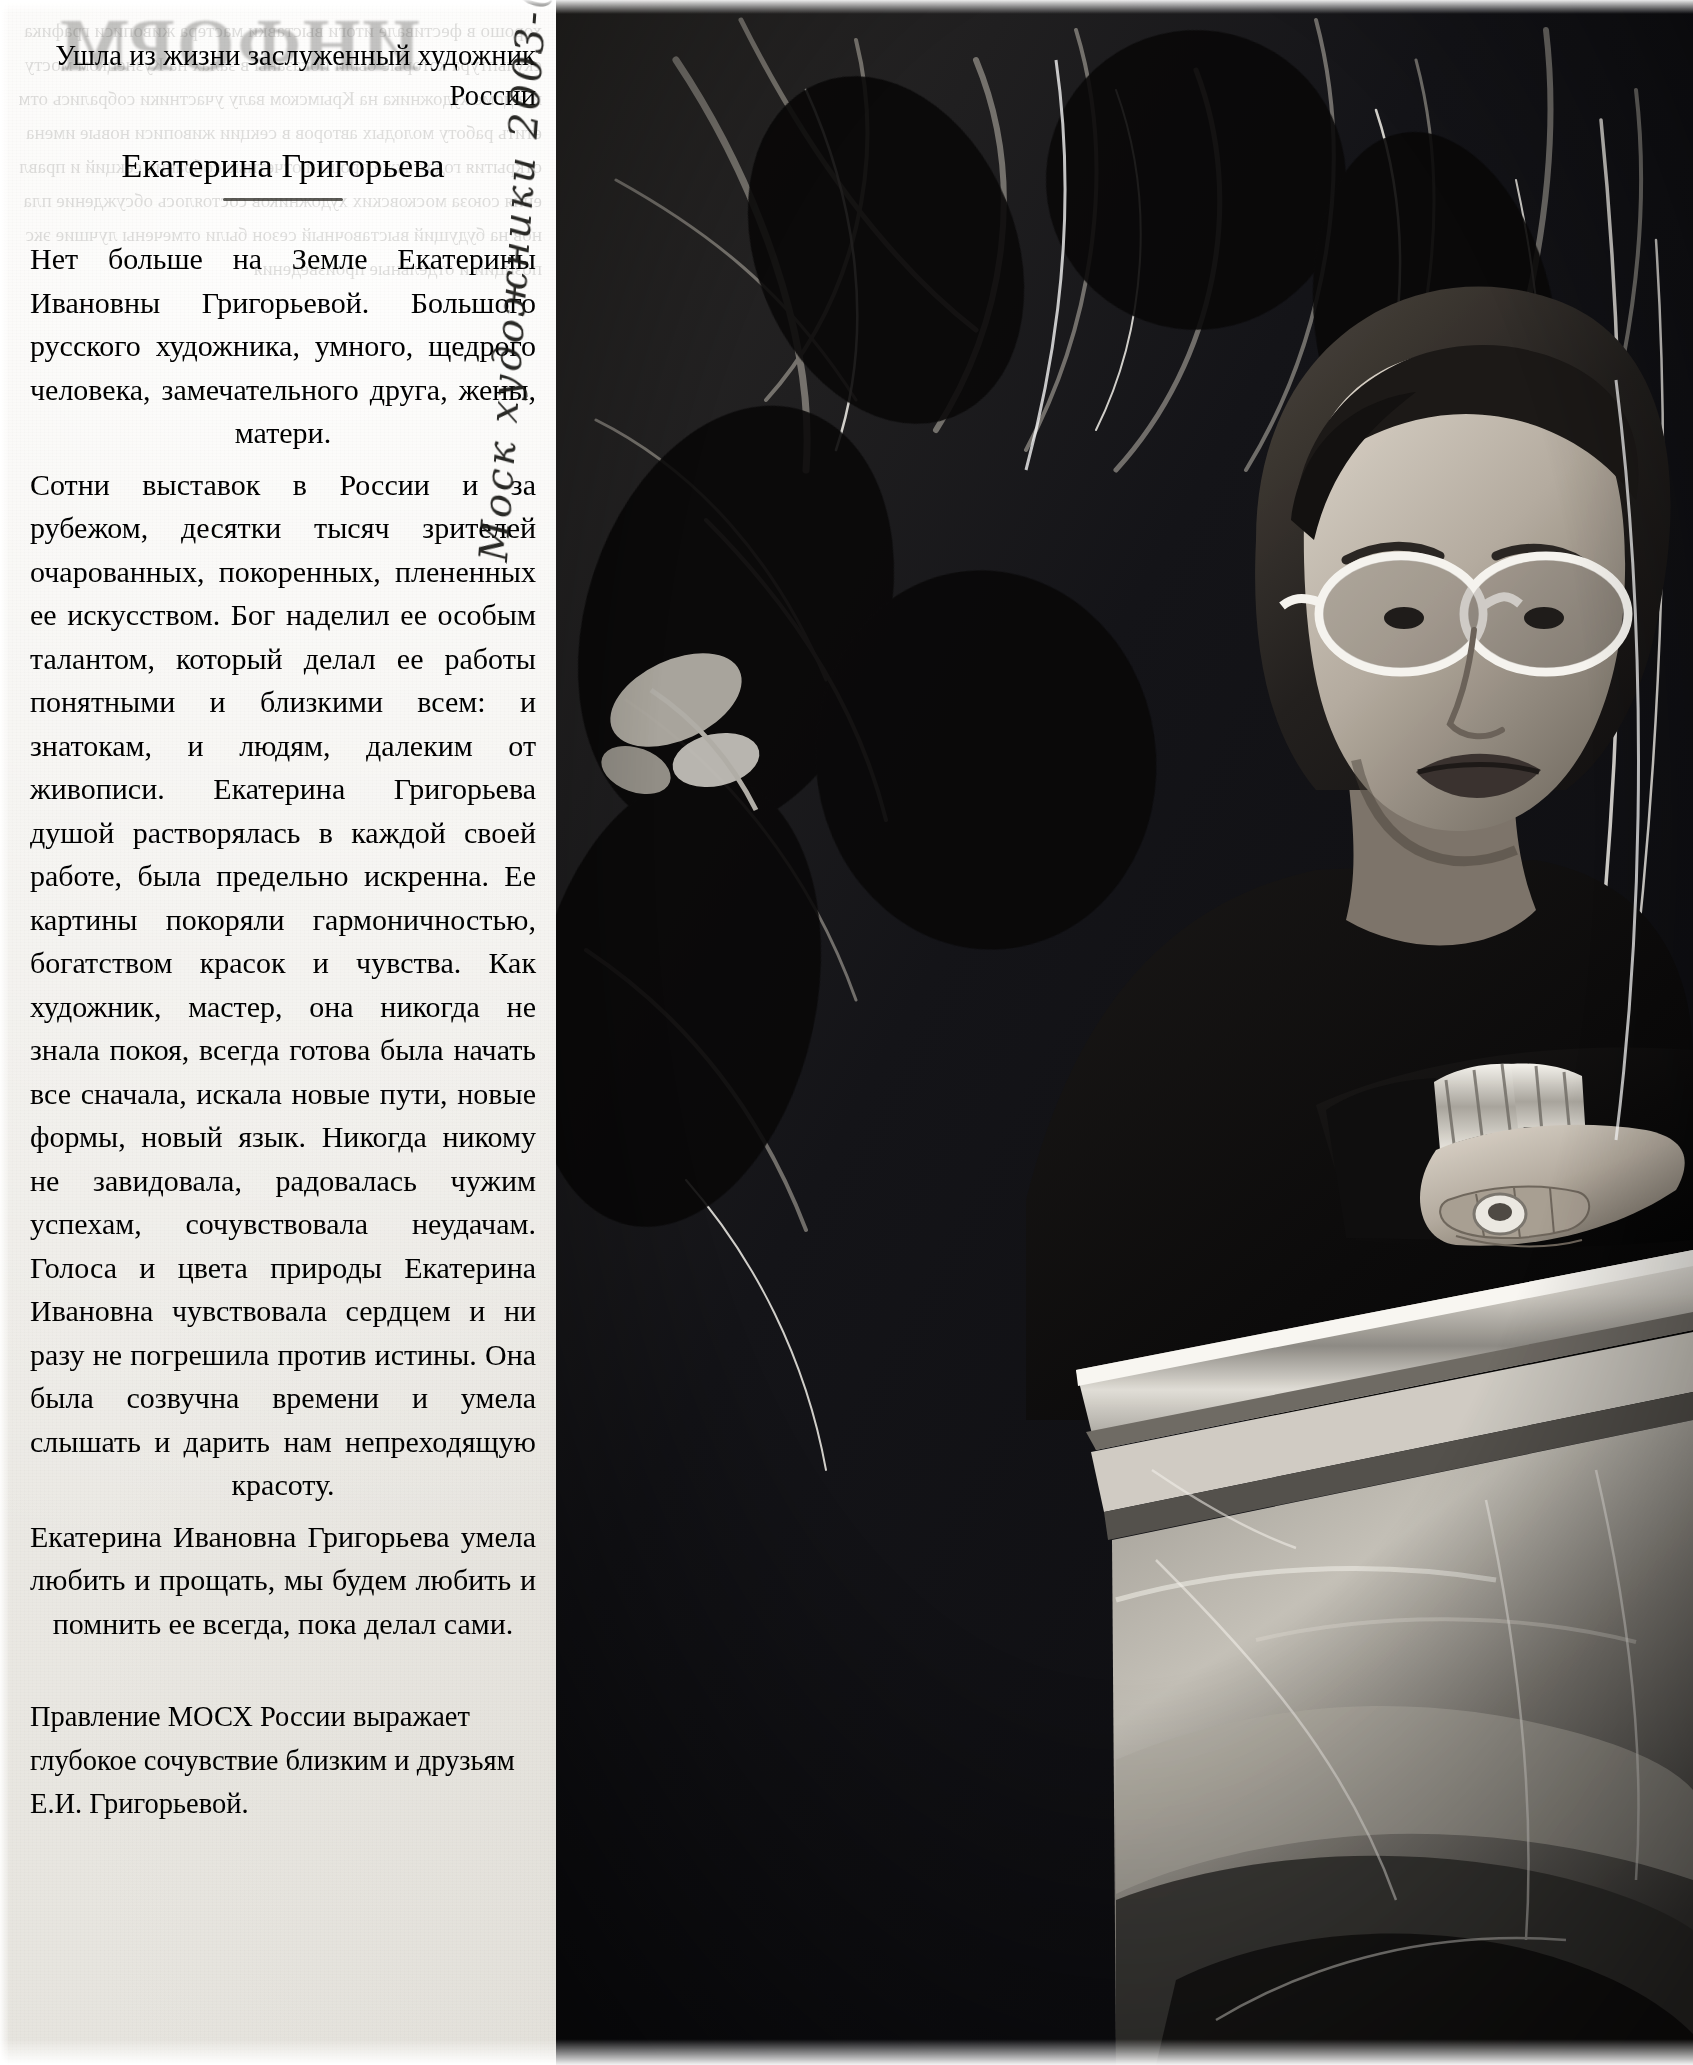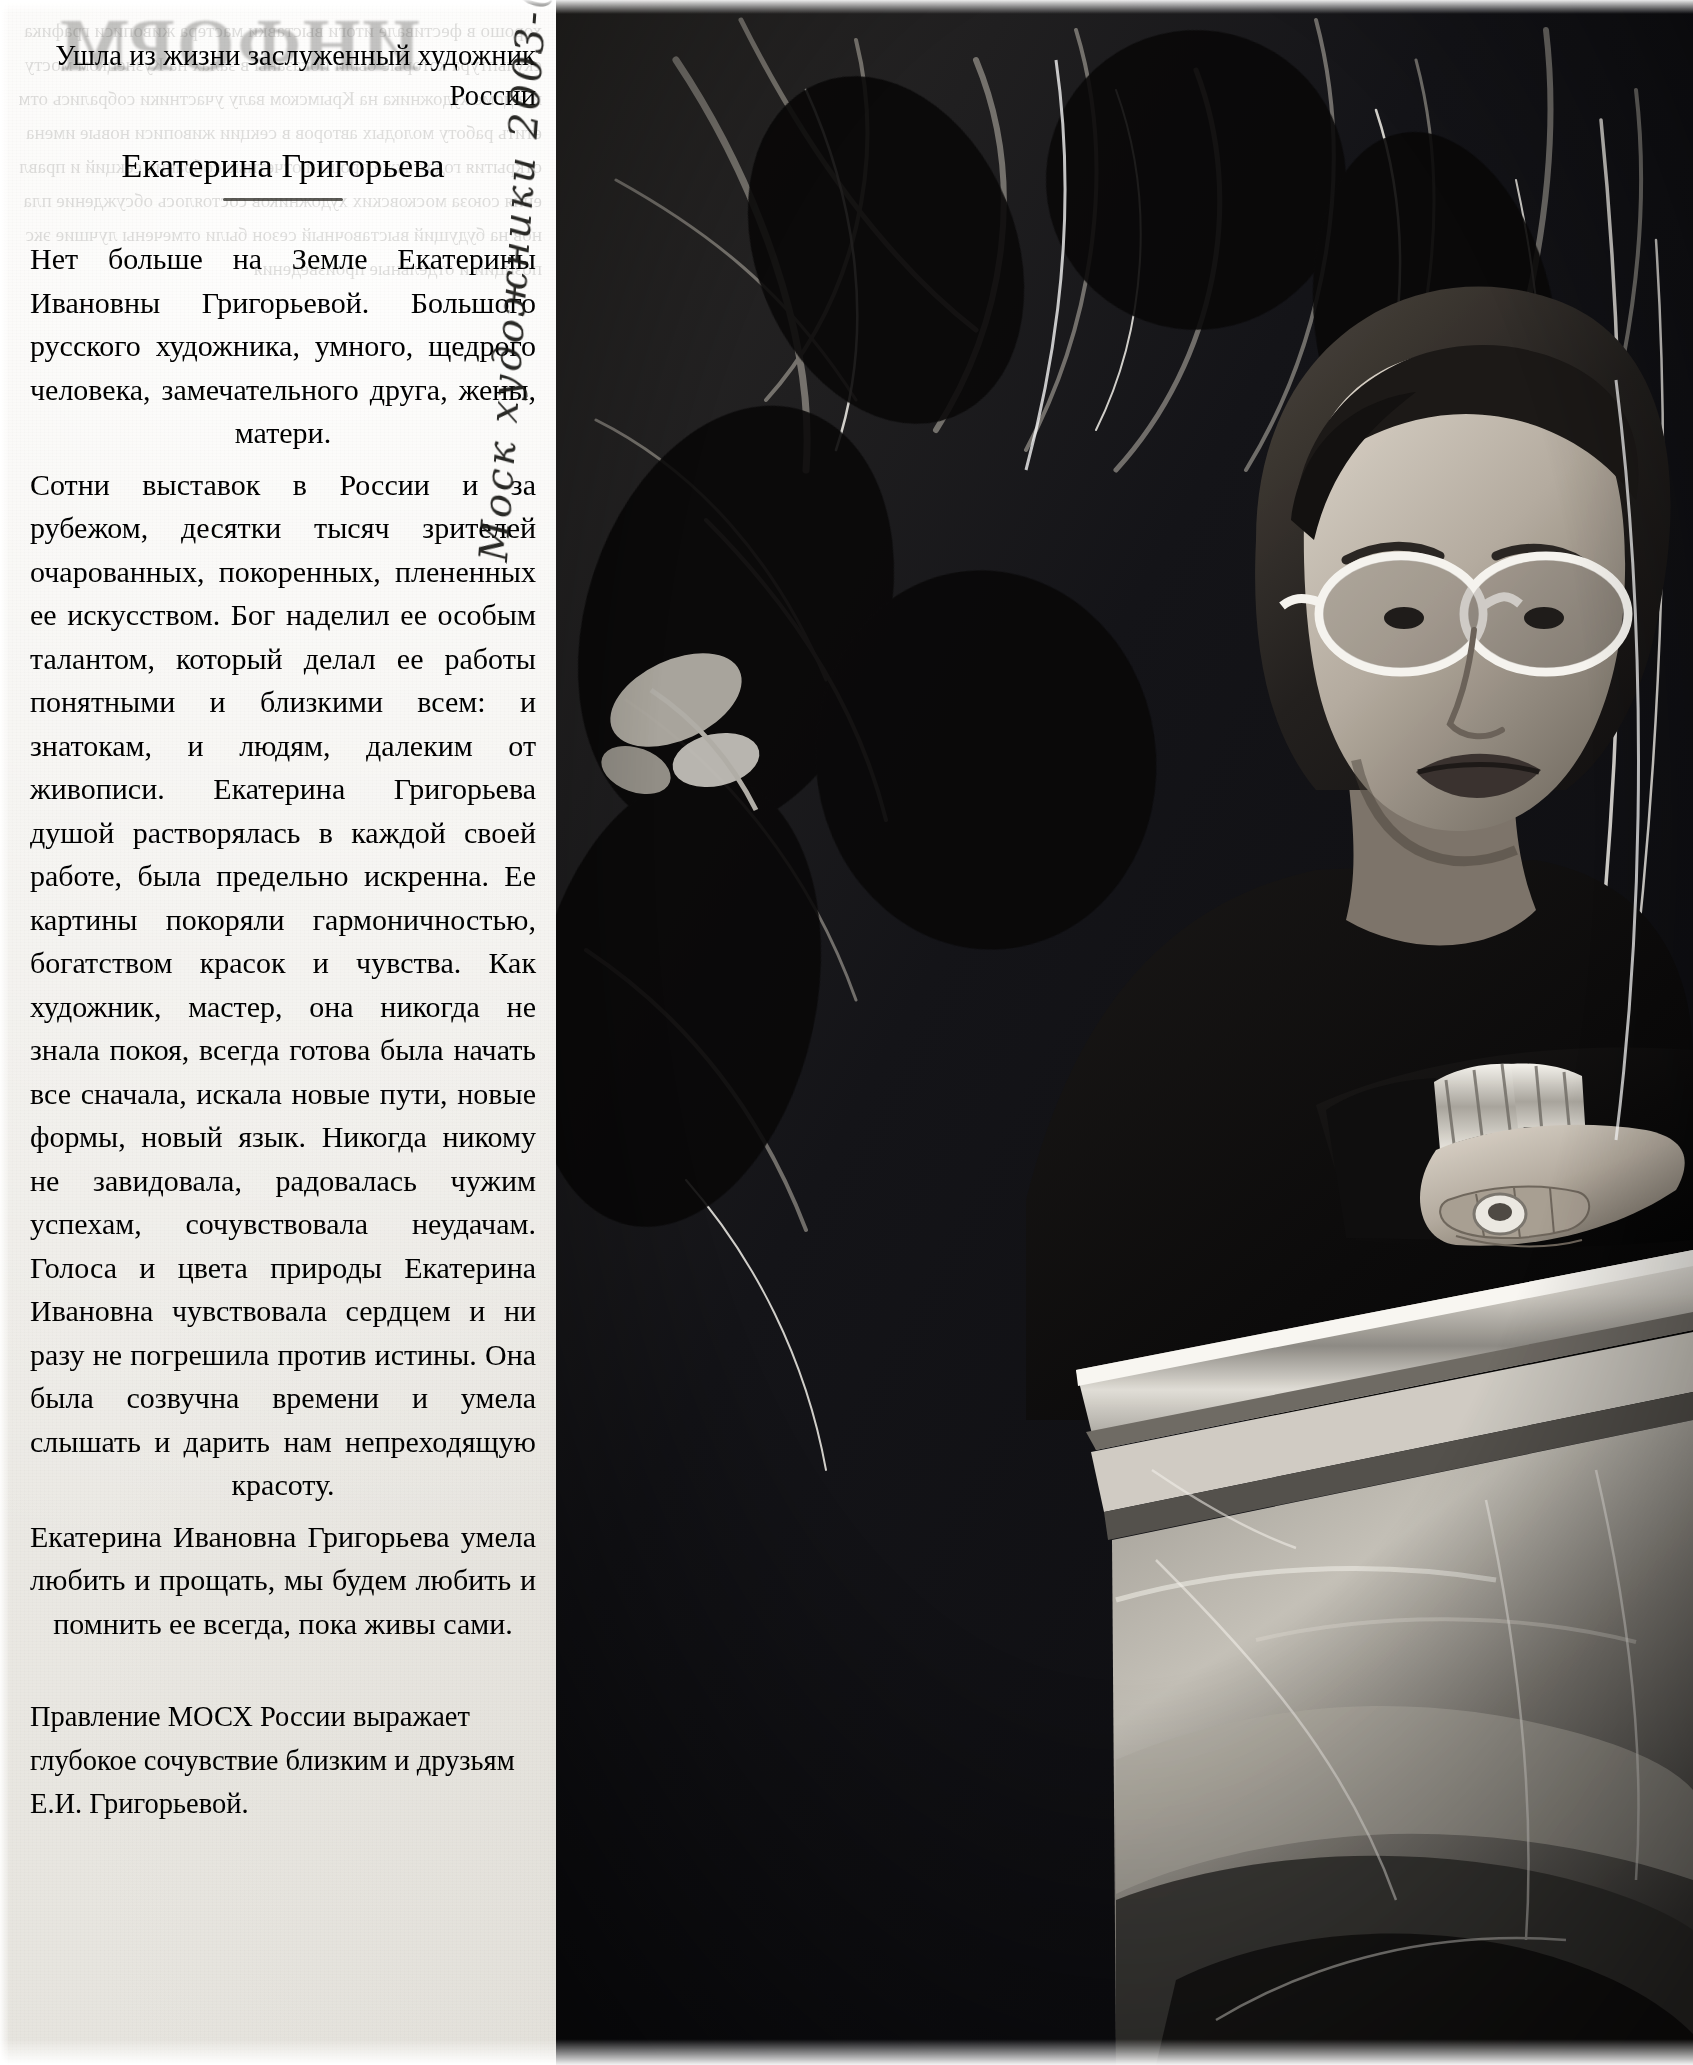--- a/index.html
+++ b/index.html
@@ -405,21 +405,21 @@
   <div class="column">
 
     <div class="kicker">Ушла из жизни заслуженный художник России</div>
 
     <h1 class="headline">Екатерина Григорьева</h1>
     <div class="rule"></div>
 
     <div class="body-text">
       <p>Нет больше на Земле Екатерины Ивановны Григорьевой. Большого русского художника, умного, щедрого человека, замечательного друга, жены, матери.</p>
       <p>Сотни выставок в России и за рубежом, десятки тысяч зрителей очарованных, покоренных, плененных ее искусством. Бог наделил ее особым талантом, который делал ее работы понятными и близкими всем: и знатокам, и людям, далеким от живописи. Екатерина Григорьева душой растворялась в каждой своей работе, была предельно искренна. Ее картины покоряли гармоничностью, богатством красок и чувства. Как художник, мастер, она никогда не знала покоя, всегда готова была начать все сначала, искала новые пути, новые формы, новый язык. Никогда никому не завидовала, радовалась чужим успехам, сочувствовала неудачам. Голоса и цвета природы Екатерина Ивановна чувствовала сердцем и ни разу не погрешила против истины. Она была созвучна времени и умела слышать и дарить нам непреходящую красоту.</p>
-      <p>Екатерина Ивановна Григорьева умела любить и прощать, мы будем любить и помнить ее всегда, пока живы сами.</p>
+      <p>Екатерина Ивановна Григорьева умела любить и прощать, мы будем любить и помнить ее всегда, пока делал сами.</p>
     </div>
 
     <div class="signoff">Правление МОСХ России выражает глубокое сочувствие близким и друзьям Е.И. Григорьевой.</div>
   </div>
 
   <div class="handwriting">Моск художники 2003-(12) 0февр - с.8</div>
 
   <div class="edge-top"></div>
   <div class="edge-bottom"></div>
   <div class="edge-left"></div>

